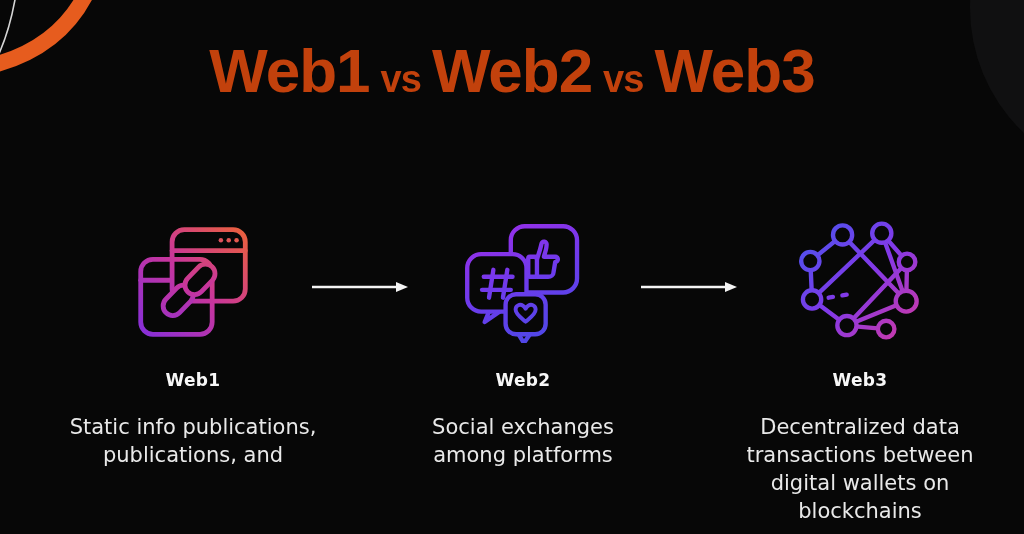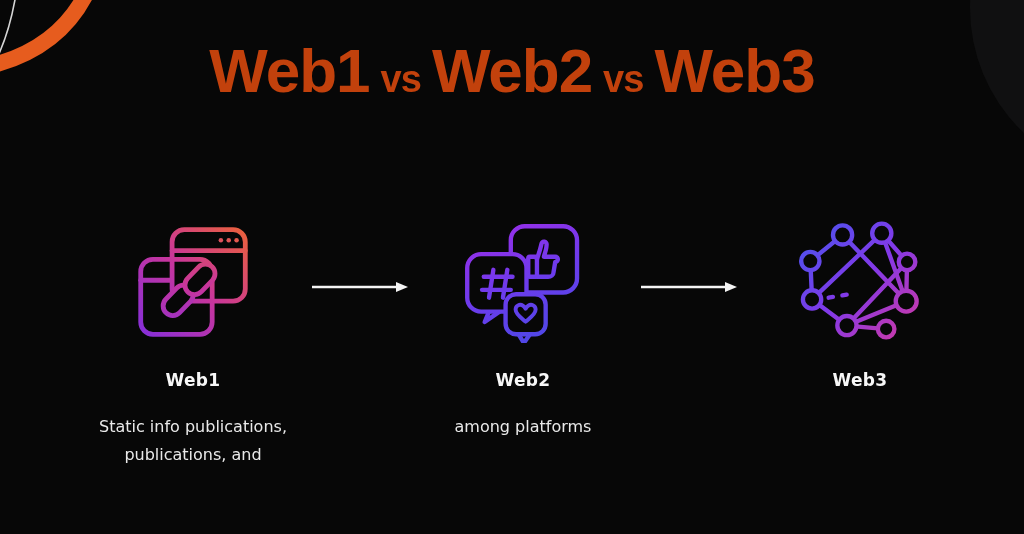--- a/index.html
+++ b/index.html
@@ -25,21 +25,21 @@
   }
   .col-1{left:43px;}
   .col-2{left:373px;}
   .col-3{left:710px;}
   .icon-wrap{height:124px;display:flex;align-items:center;justify-content:center;}
   .icon-wrap svg{width:122px;height:122px;}
   .col-label{
     margin-top:26px;font-size:17px;font-weight:700;color:#f7f7f7;letter-spacing:.3px;
   }
   .col-desc{
-    margin-top:23px;font-size:16px;line-height:28px;color:#e9e9e9;font-weight:400;
+    margin-top:23px;font-size:21px;line-height:28px;color:#e9e9e9;font-weight:400;
   }
   .arrow{position:absolute;top:280px;width:98px;height:14px;z-index:2;}
   .arrow-1{left:311px;}
   .arrow-2{left:640px;}
   .arrow svg{width:98px;height:14px;display:block;}
 </style>
 </head>
 <body>
 
 <div class="stage">
@@ -129,20 +129,21 @@
 
         <g stroke="url(#g2)" stroke-width="5" stroke-linecap="round" stroke-linejoin="round">
           <path d="M65 130 L71 140 L78 130" fill="#070707"></path>
           <rect x="50" y="84" width="46" height="46" rx="12" fill="#070707"></rect>
           <path d="M73 115.5 C68.5 111.5 61.5 107 61.5 101.5 C61.5 97.2 66.3 94.8 69.8 97.1 C71.7 98.4 73 100.6 73 100.6 C73 100.6 74.3 98.4 76.2 97.1 C79.7 94.8 84.5 97.2 84.5 101.5 C84.5 107 77.5 111.5 73 115.5 Z" fill="none" stroke-width="4.5"></path>
         </g>
       </svg>
     </div>
     <div class="col-label">Web2</div>
     <div class="col-desc">
+      <div>Social exchanges</div>
       <div>among platforms</div>
     </div>
   </section>
 
   <div class="arrow arrow-2">
     <svg viewBox="0 0 98 14" aria-hidden="true">
       <line x1="1" y1="7" x2="86" y2="7" stroke-width="2.4" stroke="#f4f4f4"></line>
       <polygon points="85,2 97,7 85,12" fill="#f4f4f4"></polygon>
     </svg>
   </div>
@@ -177,15 +178,21 @@
           <circle cx="13" cy="46" r="10.5"></circle>
           <circle cx="124" cy="47" r="9.5"></circle>
           <circle cx="15" cy="90" r="10.5"></circle>
           <circle cx="123" cy="92" r="12"></circle>
           <circle cx="55" cy="120" r="11"></circle>
           <circle cx="100" cy="124" r="9.5"></circle>
         </g>
       </svg>
     </div>
     <div class="col-label">Web3</div>
+    <div class="col-desc">
+      <div>Decentralized data</div>
+      <div>transactions between</div>
+      <div>digital wallets on</div>
+      <div>blockchains</div>
+    </div>
   </section>
 
 </div>
 
 </body></html>

